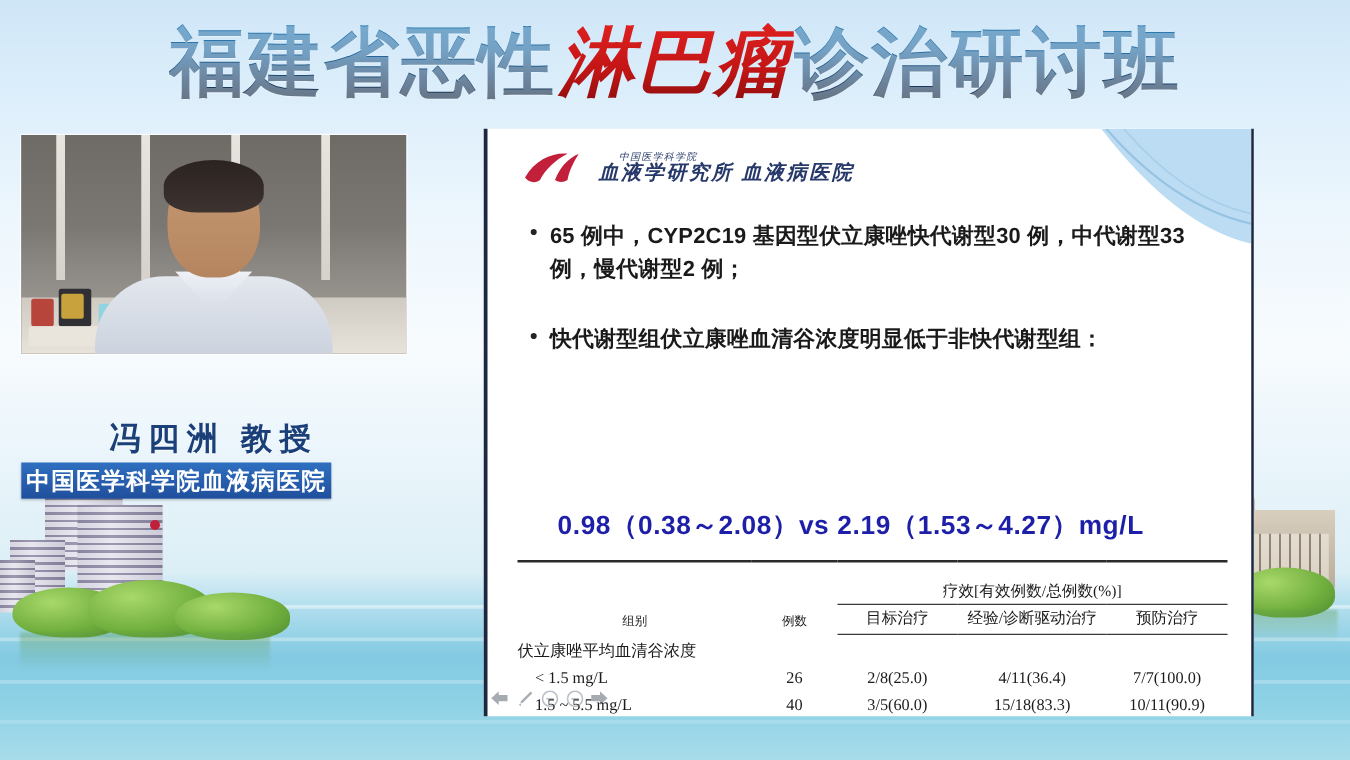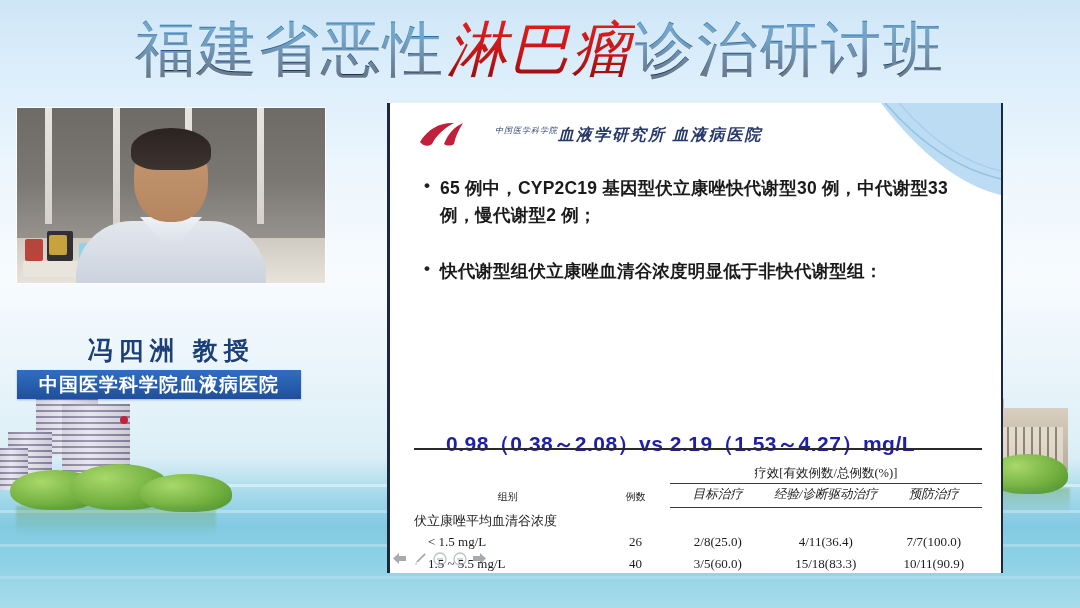--- a/index.html
+++ b/index.html
@@ -67,21 +67,21 @@
     border-radius: 50% 50% 0 0;
   }
 
   
   #title-banner {
     position: absolute; left: 0; right: 0; top: 0; height: 100px;
     display: flex; align-items: center; justify-content: center;
   }
   #title-text {
     font-family: "Liberation Serif", serif;
-    font-size: 60px; font-weight: normal; letter-spacing: 2px;
+    font-size: 60px; font-weight: bold; letter-spacing: 2px;
     white-space: nowrap; line-height: 1;
   }
   #title-text .seg {
     background: linear-gradient(to bottom, #2f7fb5 0%, #2a6fa5 35%, #1d3f63 75%, #14283f 100%);
     -webkit-background-clip: text; background-clip: text;
     color: transparent;
     text-shadow: 0 1px 0 rgba(255,255,255,0.35);
   }
   #title-text .seg-red {
     font-family: "Liberation Serif", serif;
@@ -140,79 +140,79 @@
   
   #presenter-name {
     position: absolute; left: 17px; top: 334px; width: 308px;
     text-align: center;
     font-family: "Liberation Serif", serif;
     font-size: 25px; font-weight: bold; letter-spacing: 6px;
     color: #1b3f78;
     text-shadow: 0 1px 1px rgba(255,255,255,0.9);
   }
   #presenter-affil {
-    position: absolute; left: 17px; top: 370px; width: 284px; height: 29px;
+    position: absolute; left: 17px; top: 370px; width: 248px; height: 29px;
     background: linear-gradient(to bottom, #2f6fc0, #1f4f9c);
     color: #fff; font-weight: bold; font-size: 19px; letter-spacing: 1px;
     display: flex; align-items: center; justify-content: center;
     box-shadow: 0 1px 2px rgba(0,0,0,0.25);
   }
 
   
   #slide {
     position: absolute; left: 387px; top: 103px; width: 616px; height: 470px;
     background: #ffffff;
     border-left: 3px solid #1c2740;
     border-right: 2px solid #1c2740;
     overflow: hidden;
   }
   #corner-swoosh {
     position: absolute; right: 0; top: 0; width: 120px; height: 92px;
     overflow: hidden; pointer-events: none;
   }
 
   #slide-logo { position: absolute; left: 28px; top: 10px; height: 44px; display: flex; align-items: center; gap: 9px; }
-  #logo-text { display: flex; line-height: 1.05; }
+  #logo-text { display: flex; flex-direction: column; line-height: 1.05; }
   #logo-top {
     font-family: "Liberation Serif", serif; font-style: italic;
     font-size: 8px; color: #2b3e6b; letter-spacing: 1px; margin-left: 16px;
   }
   #logo-main {
     font-family: Liberation Sans, sans-serif; font-style: italic; font-weight: bold;
     font-size: 16px; color: #27396a; letter-spacing: 2px; white-space: nowrap;
   }
 
   .bullet-row {
     position: absolute; display: flex; gap: 10px;
     font-family: "Liberation Sans", sans-serif;
     font-weight: bold; color: #1a1a1a;
   }
   .bullet-dot { font-size: 17px; line-height: 1.35; color: #222; }
   .bullet-body { font-size: 17.5px; line-height: 1.55; letter-spacing: .2px; }
 
   #stat-line {
     position: absolute; left: 56px; top: 303px;
     font-size: 21px; font-weight: bold; color: #1d1fa8;
-    letter-spacing: .5px; white-space: nowrap; margin-top: 24px;
+    letter-spacing: .5px; white-space: nowrap;
   }
 
   
   #data-table {
     position: absolute; left: 24px; top: 345px; width: 568px;
     font-family: "Liberation Serif", serif;
     color: #1b1b1b;
   }
   #data-table table { width: 100%; border-collapse: collapse; }
   #data-table th, #data-table td { font-weight: normal; }
   .rule-top { border-top: 2.5px solid #2a2a2a; }
   .rule-mid { border-bottom: 1.2px solid #3a3a3a; }
   .rule-bot { border-bottom: 2.5px solid #2a2a2a; }
   .span-head { text-align: center; font-size: 12.5px; padding: 15px 0 1px; }
   .span-underline { border-bottom: 1.1px solid #3a3a3a; }
-  .sub-head { text-align: center; font-size: 12.5px; padding: 2px 0 4px; font-style: italic; }
+  .sub-head { text-align: center; font-size: 12.5px; padding: 2px 0 4px; }
   .col-group { text-align: center; font-size: 10px; vertical-align: bottom; padding-bottom: 4px; }
   .grp-row td { font-size: 13px; padding: 4px 0 1px; }
   .data-row td { font-size: 13px; padding: 3px 0; text-align: center; }
   .data-row td.lbl { text-align: left; padding-left: 14px; }
 
   #citation {
     position: absolute; left: 160px; bottom: 6px;
     font-family: "Liberation Serif", serif;
     font-size: 11.5px; color: #20252e;
     border-bottom: 1.2px solid #555;

